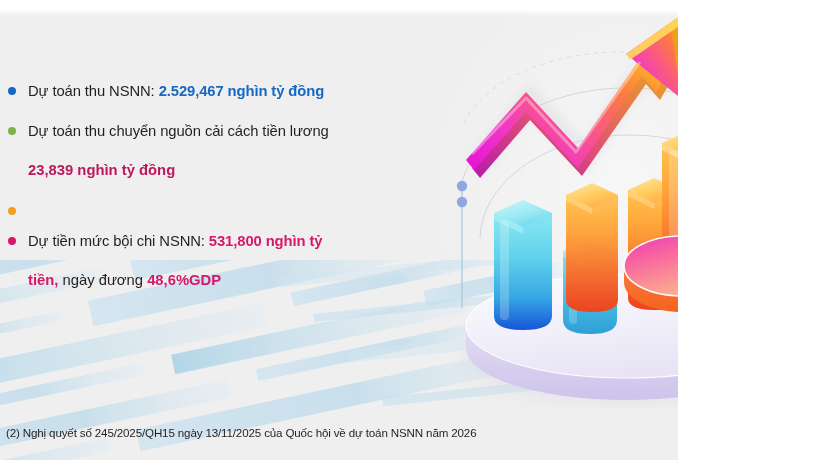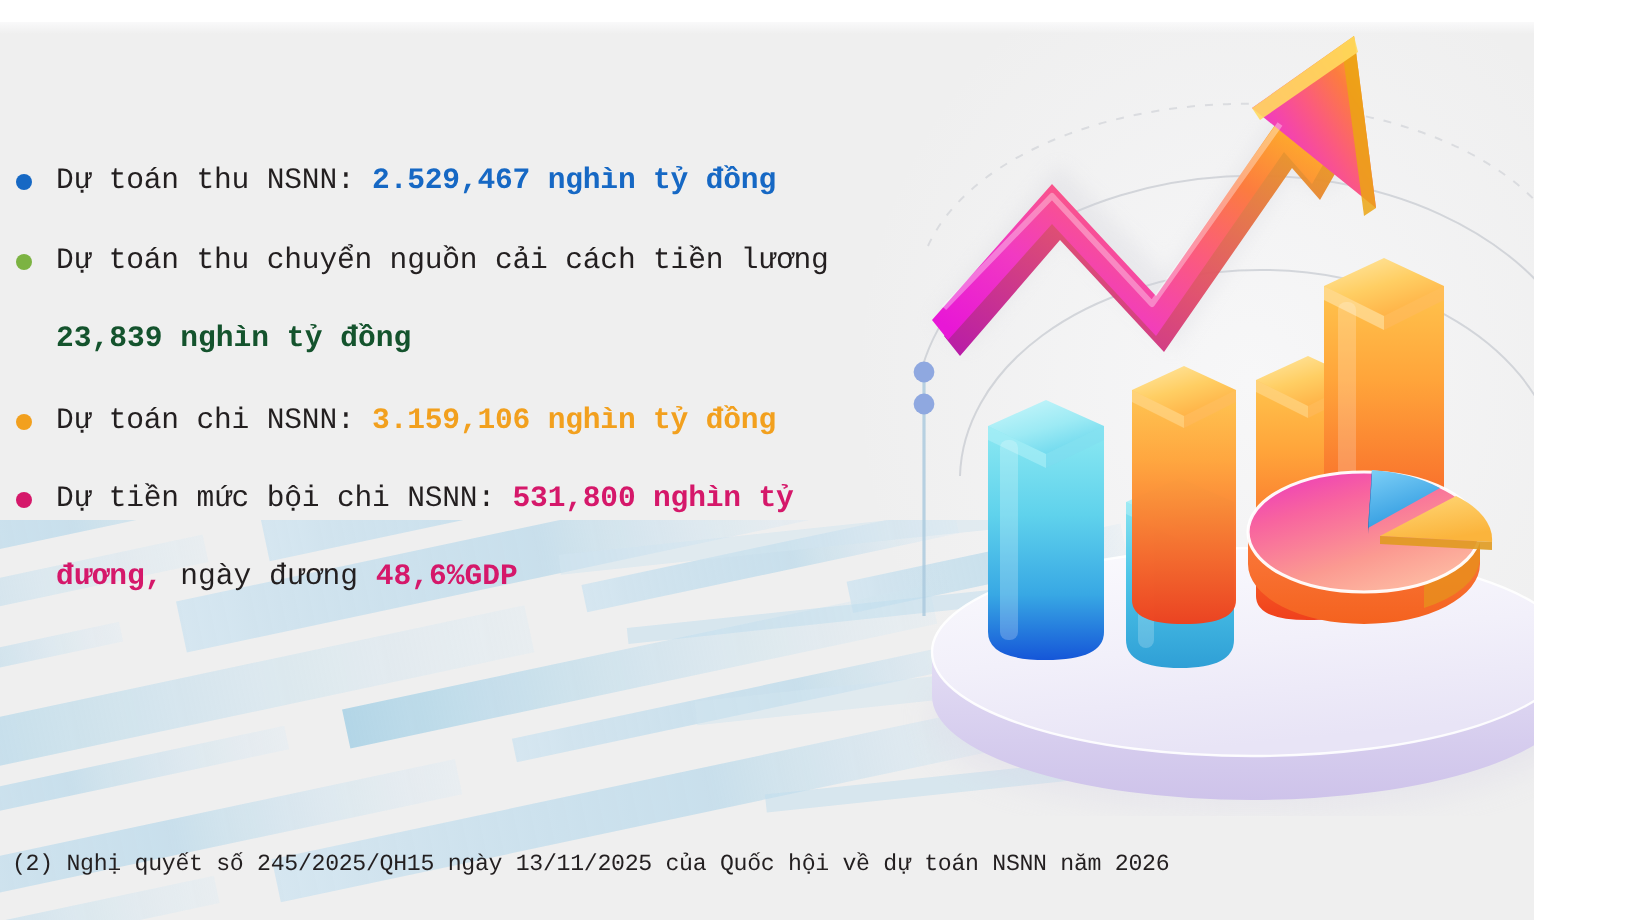--- a/index.html
+++ b/index.html
@@ -9,25 +9,24 @@
   body {
     width: 818px;
     height: 460px;
     overflow: hidden;
     font-family: "Liberation Sans", "DejaVu Sans", sans-serif;
     background: #ffffff;
   }
 
   #slide {
     position: relative;
-    width: 767px;
+    width: 678px;
     height: 460px;
     background: #efefef;
     overflow: hidden;
-    font-family: Liberation Mono, monospace;
   }
 
   
   .top-band {
     position: absolute;
     left: 0; top: 0;
     width: 818px; height: 11px;
     background: #ffffff;
     z-index: 6;
   }
@@ -359,32 +358,31 @@
       <span class="dot" style="background:#1668c4"></span>
       <span class="line-text"><span>Dự toán thu NSNN: </span><b class="hl" style="color:#1668c4">2.529,467  nghìn tỷ đồng</b></span>
     </div>
     <div class="gap-a"></div>
 
     <div class="bullet-row">
       <span class="dot" style="background:#7cb342"></span>
       <span class="line-text"><span>Dự toán thu chuyển nguồn cải cách tiền lương</span></span>
     </div>
     <div class="gap-b"></div>
-    <div class="cont-line"><b class="hl" style="color:#14532d">23,839 nghìn tỷ đồng</b></div>
+    <div class="cont-line"><b class="hl" style="color:#be185d">23,839 nghìn tỷ đồng</b></div>
     <div class="gap-c"></div>
 
     <div class="bullet-row">
       <span class="dot" style="background:#f2a01e"></span>
-      <span class="line-text"><span>Dự toán chi NSNN: </span><b class="hl" style="color:#f2a01e">3.159,106 nghìn tỷ đồng</b></span>
     </div>
     <div class="gap-d"></div>
 
     <div class="bullet-row">
       <span class="dot" style="background:#d5186a"></span>
       <span class="line-text"><span>Dự tiền mức bội chi NSNN: </span><b class="hl" style="color:#d5186a">531,800 nghìn tỷ</b></span>
     </div>
     <div class="gap-b"></div>
-    <div class="cont-line"><b class="hl" style="color:#d5186a">đương,</b><span style="color:#231f20"> ngày đương </span><b class="hl" style="color:#d5186a">48,6%GDP</b></div>
+    <div class="cont-line"><b class="hl" style="color:#d5186a">tiền,</b><span style="color:#231f20"> ngày đương </span><b class="hl" style="color:#d5186a">48,6%GDP</b></div>
   </div>
 
   <div class="footnote">(2) Nghị quyết số 245/2025/QH15 ngày 13/11/2025 của Quốc hội về dự toán NSNN năm 2026</div>
 
 </div>
 
 </body></html>

